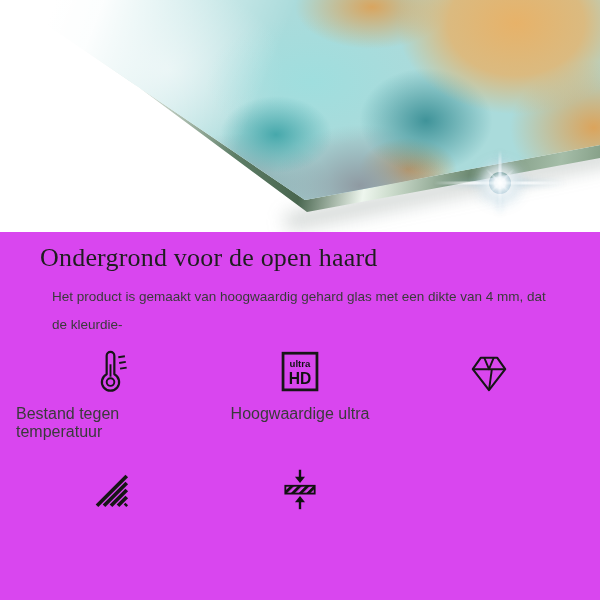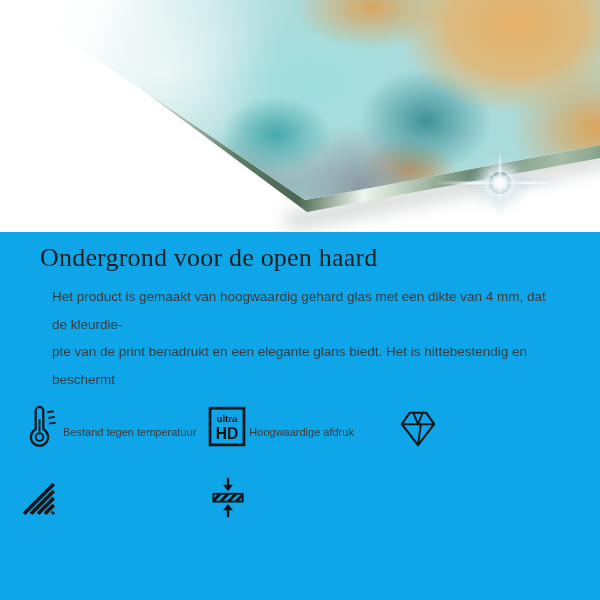--- a/index.html
+++ b/index.html
@@ -1,18 +1,18 @@
 <!DOCTYPE html>
 <html><head>
 <meta charset="utf-8">
 <style>
   html,body { margin:0; padding:0; background:#fff; }
   .page {
     position:relative; width:600px; height:600px; overflow:hidden;
-    background:#0ea5e9; font-family:"Liberation Sans","DejaVu Sans",sans-serif;
+    background:#d946ef; font-family:"Liberation Sans","DejaVu Sans",sans-serif;
   }
 
   
   .hero { position:relative; width:600px; height:232px; background:#fff; overflow:hidden; }
 
   .panel-shadow {
     position:absolute; left:283px; top:181px; width:335px; height:16px;
     background:rgba(100,115,108,0.30); transform:rotate(-11.5deg); filter:blur(9px);
   }
   .panel-edge {
@@ -60,23 +60,23 @@
   
   .title {
     margin:8px 40px 0; font-family:"Liberation Serif","DejaVu Serif",serif;
     font-size:26px; line-height:36px; font-weight:400; color:#1e1e1e; letter-spacing:.2px;
   }
   .desc { margin:7px 52px 0; font-size:13.5px; line-height:27.5px; color:#3a3a3a; }
   .desc span { display:block; }
 
   
   .features { display:grid; grid-template-columns:repeat(3,1fr); row-gap:24px; margin:10px 16px 0; }
-  .feature { display:flex; align-items:center; }
+  .feature { display:flex; flex-direction:column; align-items:center; }
   .icon-box { height:46px; display:flex; align-items:flex-end; justify-content:center; }
-  .feature-label { margin-top:11px; font-size:11px; color:#3a3a3a; }
+  .feature-label { margin-top:11px; font-size:16px; color:#3a3a3a; }
   .icn { stroke:#161616; fill:none; stroke-width:2.3; }
   .icn text { stroke:none; fill:#111; font-family:"Liberation Sans",sans-serif; }
 </style>
 </head>
 <body>
 
 <div class="page">
 
   <div class="hero">
     <div class="panel-shadow"></div>
@@ -89,21 +89,20 @@
       <div class="ray-d1"></div>
       <div class="ray-d2"></div>
       <div class="glow"></div>
     </div>
   </div>
 
   <h1 class="title"><span>Ondergrond voor de open haard</span><br></h1>
 
   <p class="desc">
     <span>Het product is gemaakt van hoogwaardig gehard glas met een dikte van 4 mm, dat de kleurdie-</span>
-    <span>pte van de print benadrukt en een elegante glans biedt. Het is hittebestendig en beschermt</span>
   </p>
 
   <div class="features">
 
     <div class="feature">
       <div class="icon-box">
         <svg class="icn" width="47" height="46" viewBox="0 0 48 48">
           <path d="M20,8 a4,4 0 0 1 8,0 V27.5 a9,9 0 1 1 -8,0 Z" stroke-linejoin="round"></path>
           <line x1="24" y1="17" x2="24" y2="30" stroke-width="2"></line>
           <circle cx="24" cy="35.5" r="4" stroke-width="2"></circle>
@@ -118,21 +117,21 @@
     </div>
 
     <div class="feature">
       <div class="icon-box">
         <svg class="icn" width="44" height="44" viewBox="0 0 48 48">
           <rect x="5.5" y="3.5" width="37" height="40" stroke-width="3"></rect>
           <text x="24" y="19" font-size="10.5" font-weight="600" text-anchor="middle">ultra</text>
           <text x="24" y="37" font-size="17" font-weight="700" text-anchor="middle">HD</text>
         </svg>
       </div>
-      <div class="feature-label">Hoogwaardige afdruk</div>
+      <div class="feature-label">Hoogwaardige ultra</div>
     </div>
 
 
     <div class="feature">
       <div class="icon-box">
         <svg class="icn" width="46" height="42" viewBox="0 0 48 44">
           <path d="M7,18 L15.5,6 H32.5 L41,18 L24,40 Z" stroke-width="2.2" stroke-linejoin="round"></path>
           <line x1="7" y1="18" x2="41" y2="18" stroke-width="2"></line>
           <path d="M19,6 L24,18 L29,6" stroke-width="2" stroke-linejoin="round"></path>
           <line x1="27" y1="18" x2="24" y2="40" stroke-width="2"></line>

